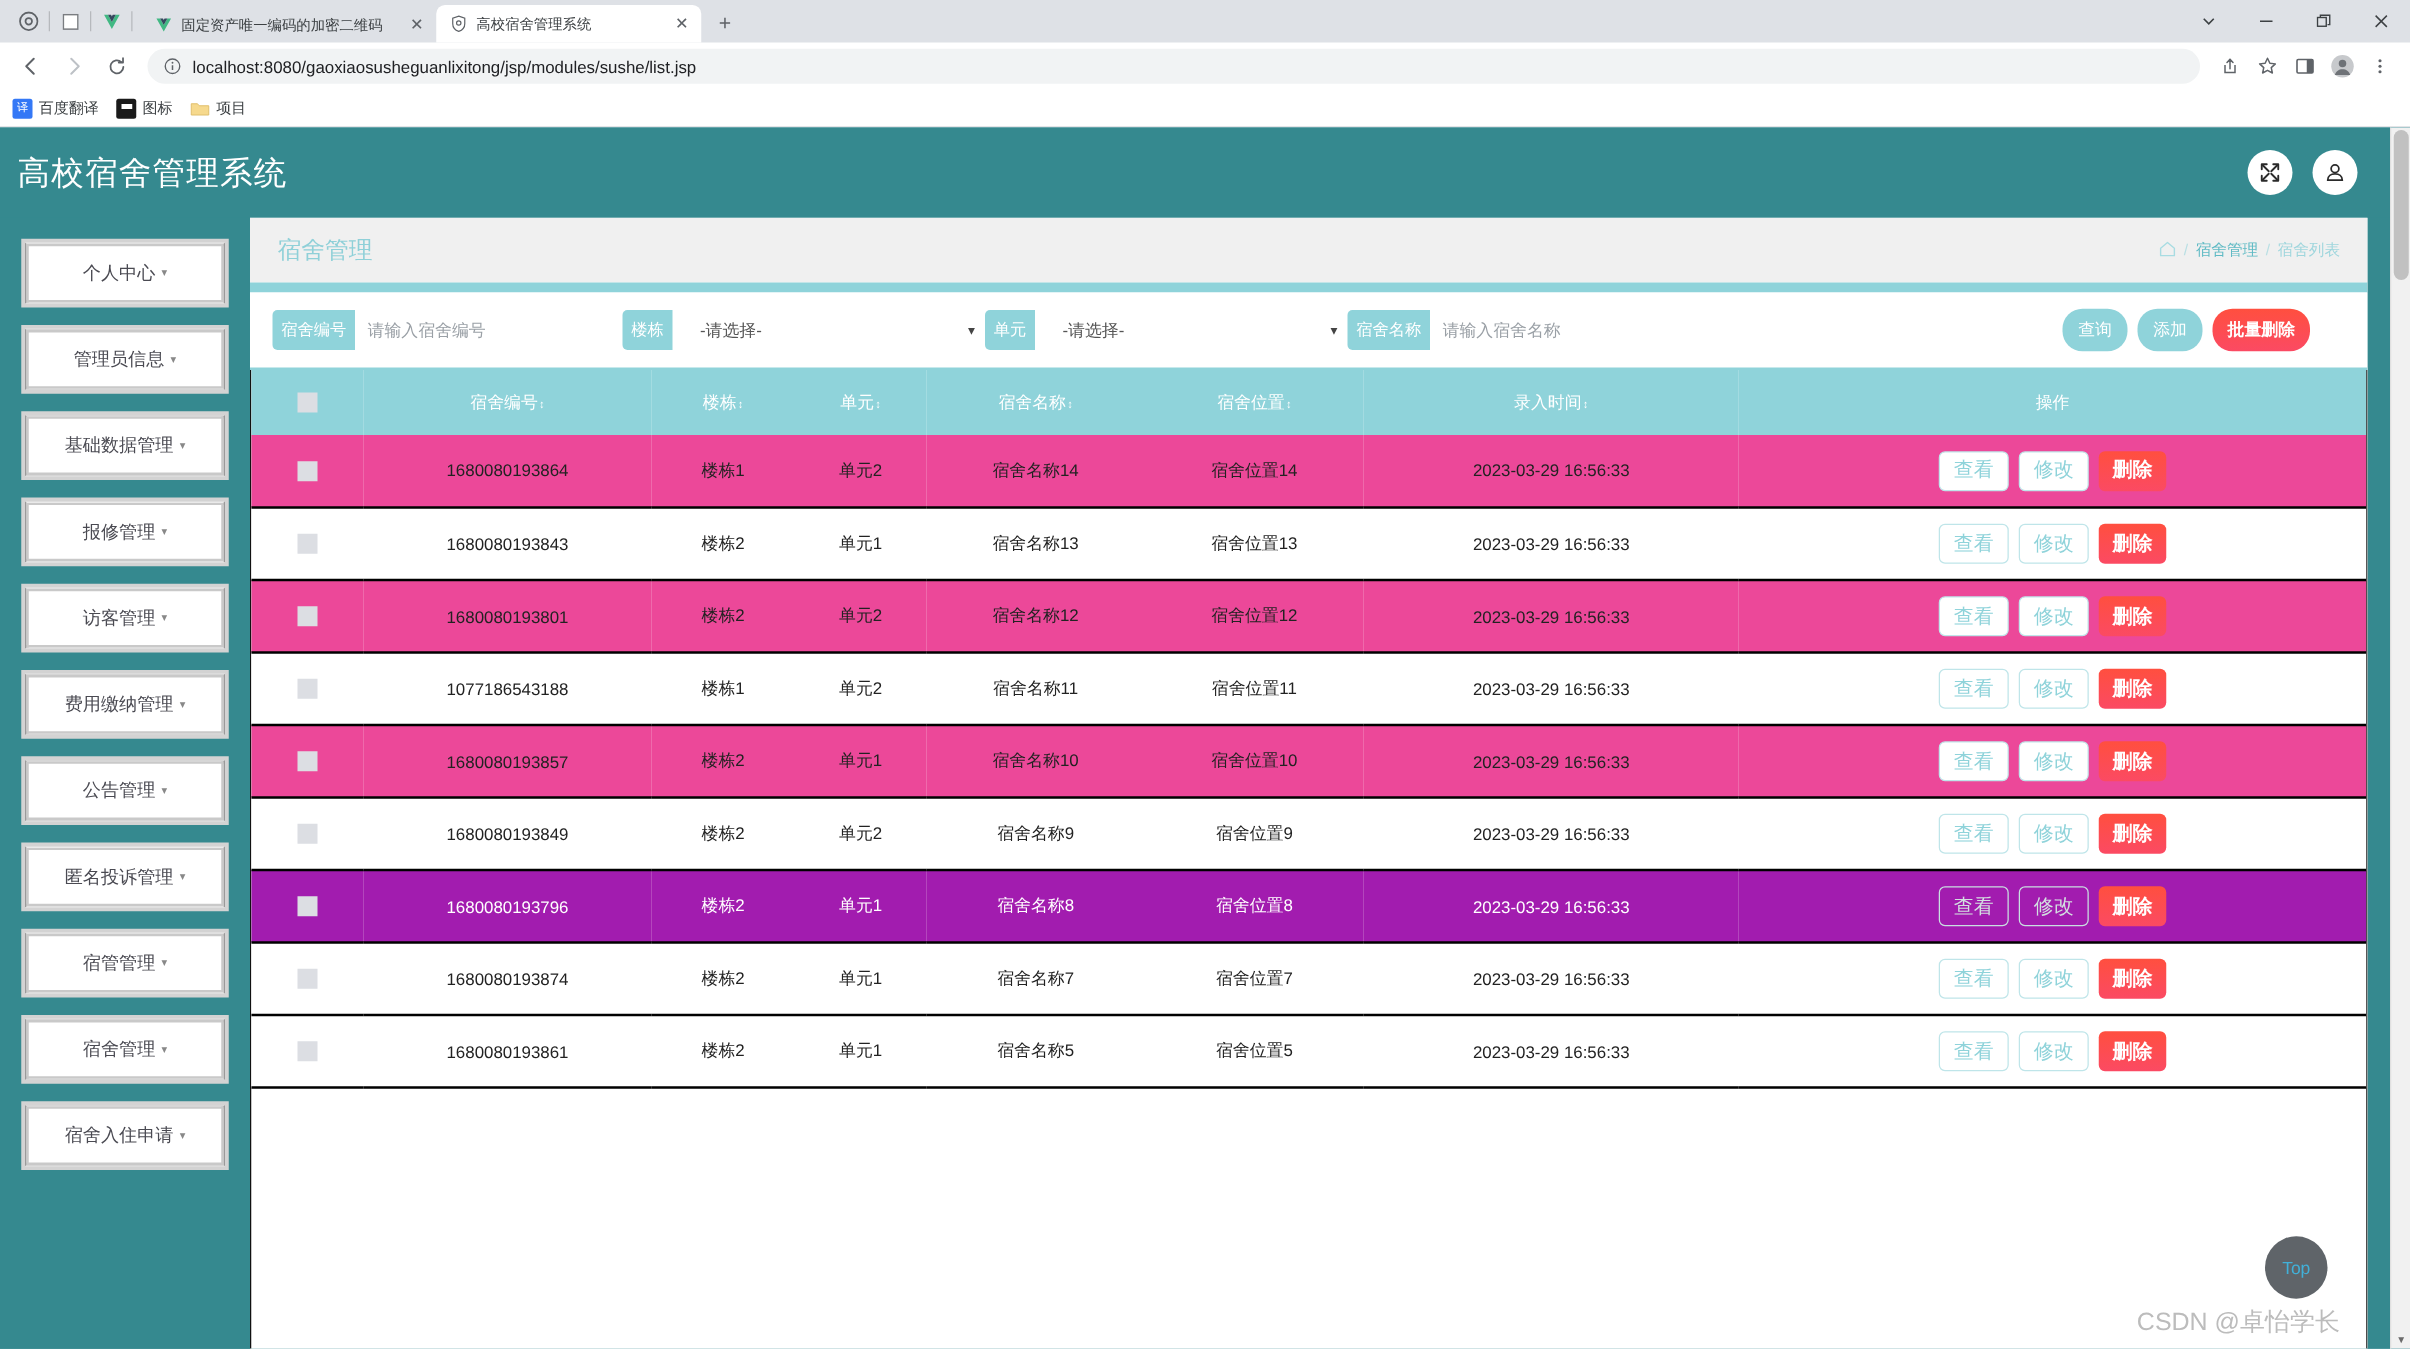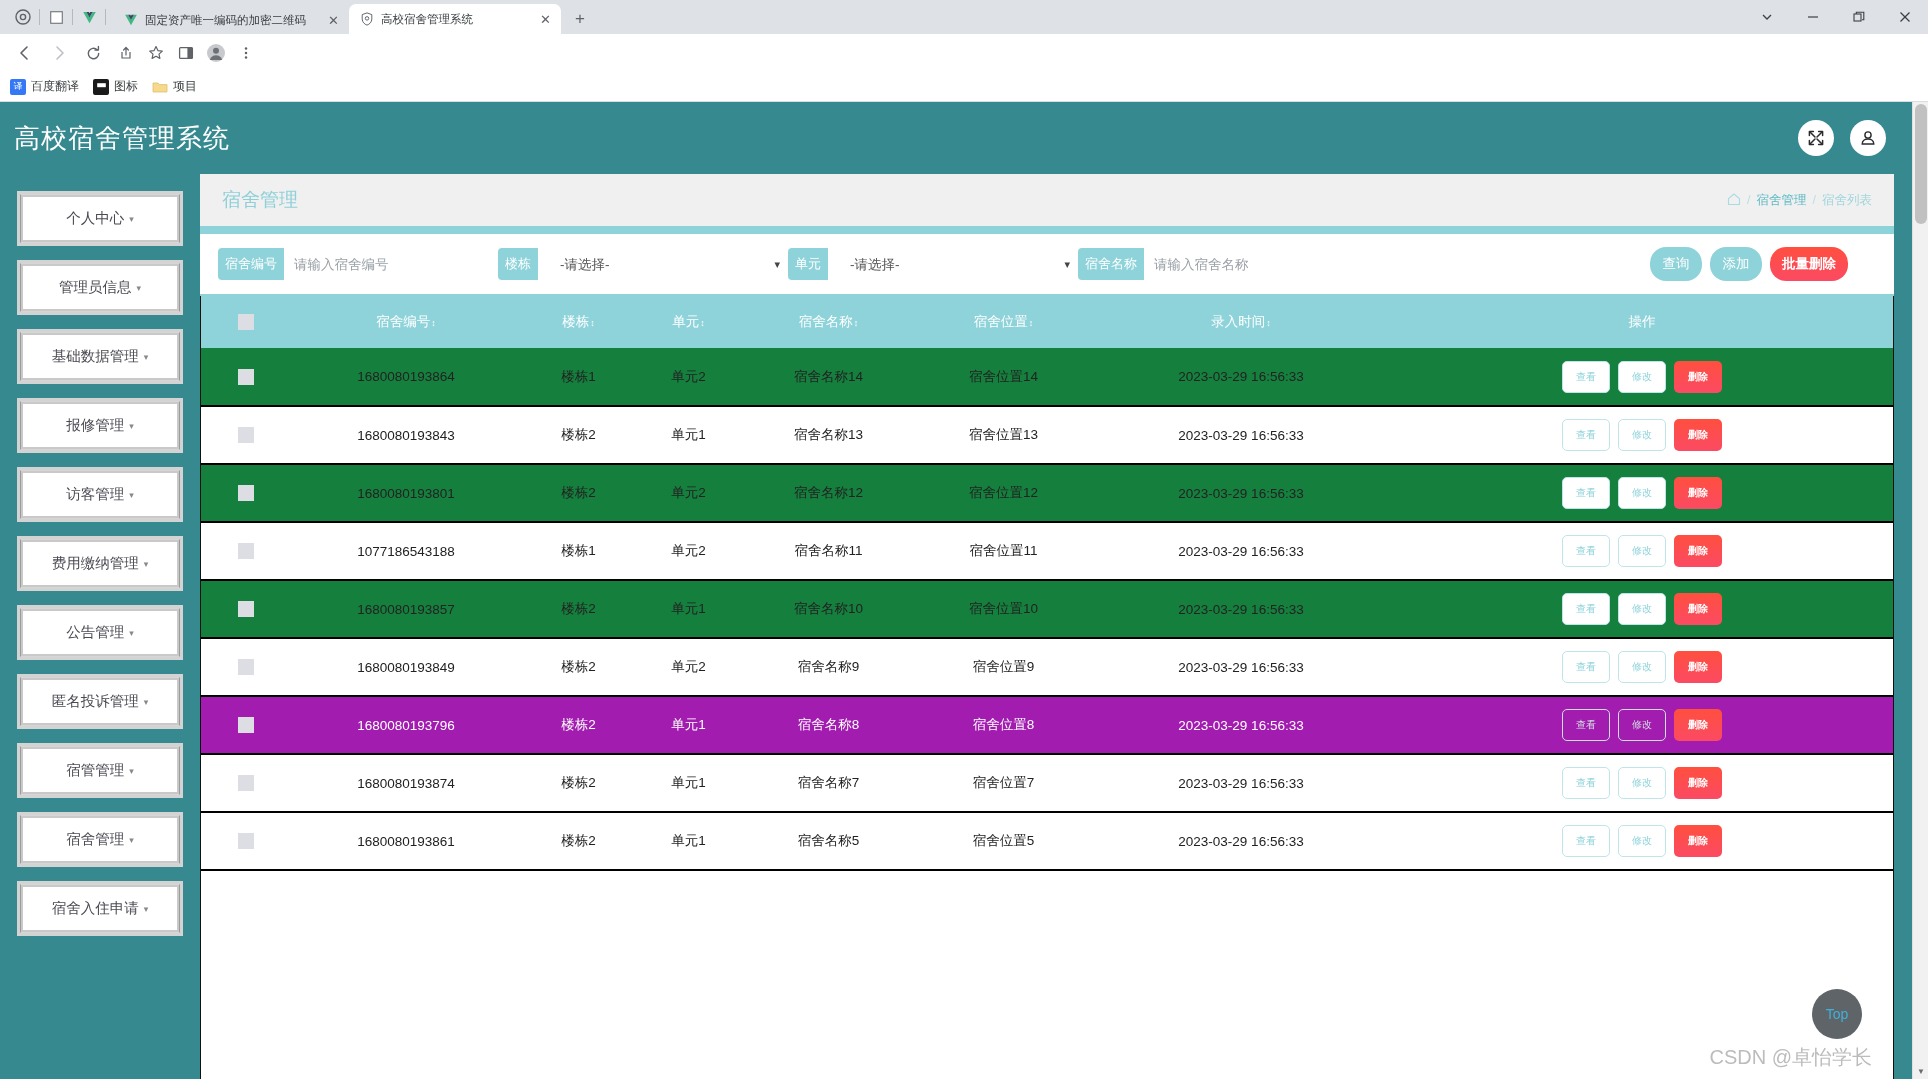--- a/index.html
+++ b/index.html
@@ -235,35 +235,35 @@
   }
   .sort-ico { font-size: 9px; margin-left:1px; }
   tbody td {
     height: 58px;
     font-size: 13.5px;
     color: #222;
     text-align: center;
     border-bottom: 2px solid #000;
     border-top: 0;
   }
-  tbody tr.odd td { background: #15803d; }
+  tbody tr.odd td { background: #ec4899; }
   tbody tr.even td { background: #ffffff; }
   tbody tr.hovered td { background: #a21caf; color: #ffffff; }
   .chk {
     width: 16px; height: 16px;
     background: #dcdee3;
     display: inline-block;
     vertical-align: middle;
   }
   .row-btns { display:flex; gap: 8px; justify-content:center; align-items:center; }
   .rb {
     height: 32px; min-width: 48px;
     border-radius: 5px;
     display:flex;align-items:center;justify-content:center;
-    font-size: 10px;
+    font-size: 16px;
     padding: 0 11px;
     font-family: inherit;
   }
   .rb-out { border: 1px solid #bfe5e9; color: #8fd3da; background:#fff; }
   tr.hovered .rb-out { background: transparent; border-color:#c9dfe1; color:#d2dfe0; }
   .rb-del { background: linear-gradient(180deg,#ff4f3f 0%, #fb4a63 100%); color:#fff; border:none; font-weight:600; }
 
   
   .vscroll {
     position: absolute; right: 0; top: 0;
@@ -387,20 +387,30 @@
   <div class="nav-btn disabled">
     <svg width="18" height="18" viewBox="0 0 18 18">
         <path d="M7 3l6 6-6 6" fill="none" stroke="#bdc1c6" stroke-width="1.6" stroke-linecap="round" stroke-linejoin="round"></path>
       </svg>
   </div>
   <div class="nav-btn">
     <svg width="17" height="17" viewBox="0 0 18 18">
         <path d="M14.5 9a5.5 5.5 0 1 1-1.7-4" fill="none" stroke="#5f6368" stroke-width="1.5" stroke-linecap="round"></path>
         <path d="M14.2 1.6V5.3h-3.6" fill="none" stroke="#5f6368" stroke-width="1.5" stroke-linecap="round" stroke-linejoin="round"></path>
       </svg>
+  </div>
+  <div class="omnibox">
+    <span class="omni-icon">
+      <svg width="14" height="14" viewBox="0 0 14 14">
+          <circle cx="7" cy="7" r="5.8" fill="none" stroke="#5f6368" stroke-width="1.1"></circle>
+          <line x1="7" y1="6.2" x2="7" y2="10" stroke="#5f6368" stroke-width="1.2"></line>
+          <circle cx="7" cy="4.2" r="0.75" fill="#5f6368"></circle>
+        </svg>
+    </span>
+    <span>localhost:8080/gaoxiaosusheguanlixitong/jsp/modules/sushe/list.jsp</span>
   </div>
   <div class="tool-icons">
     <div class="tool-icon">
       <svg width="16" height="16" viewBox="0 0 16 16">
           <path d="M4 7v6h8V7" fill="none" stroke="#5f6368" stroke-width="1.2"></path>
           <path d="M8 10V2.5M8 2.5L5.6 5M8 2.5L10.4 5" fill="none" stroke="#5f6368" stroke-width="1.2" stroke-linecap="round"></path>
         </svg>
     </div>
     <div class="tool-icon">
       <svg width="16" height="16" viewBox="0 0 16 16">

